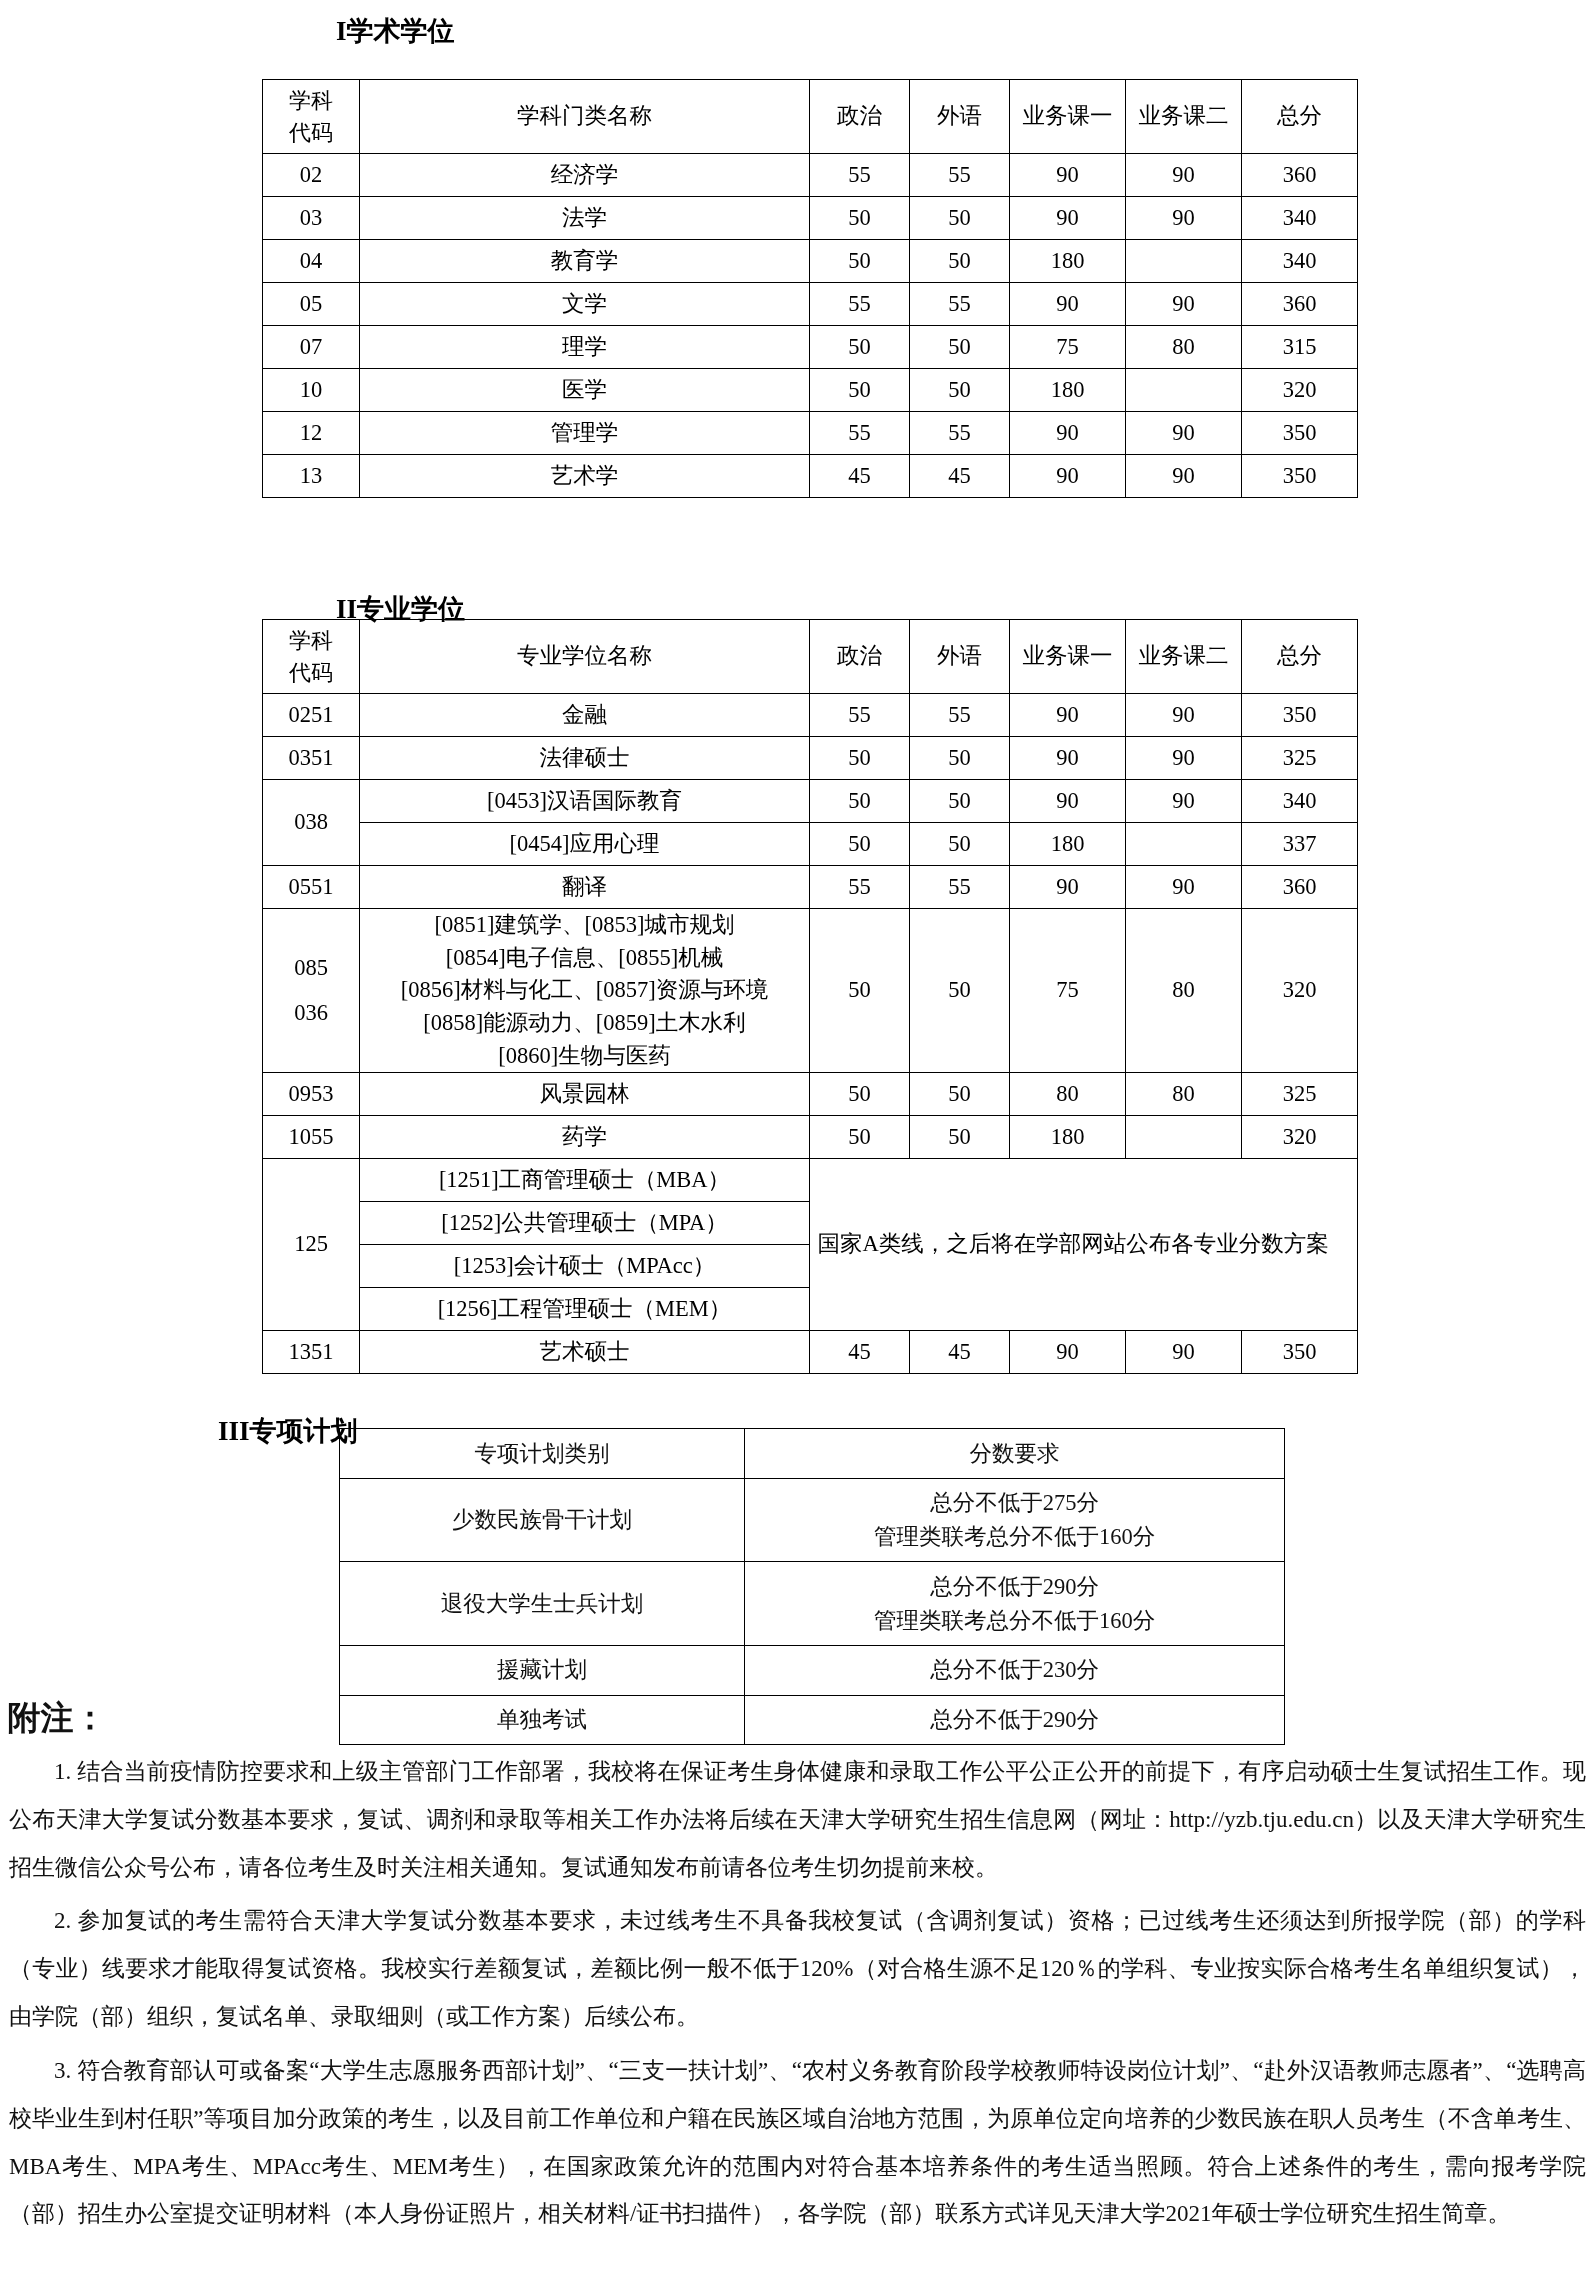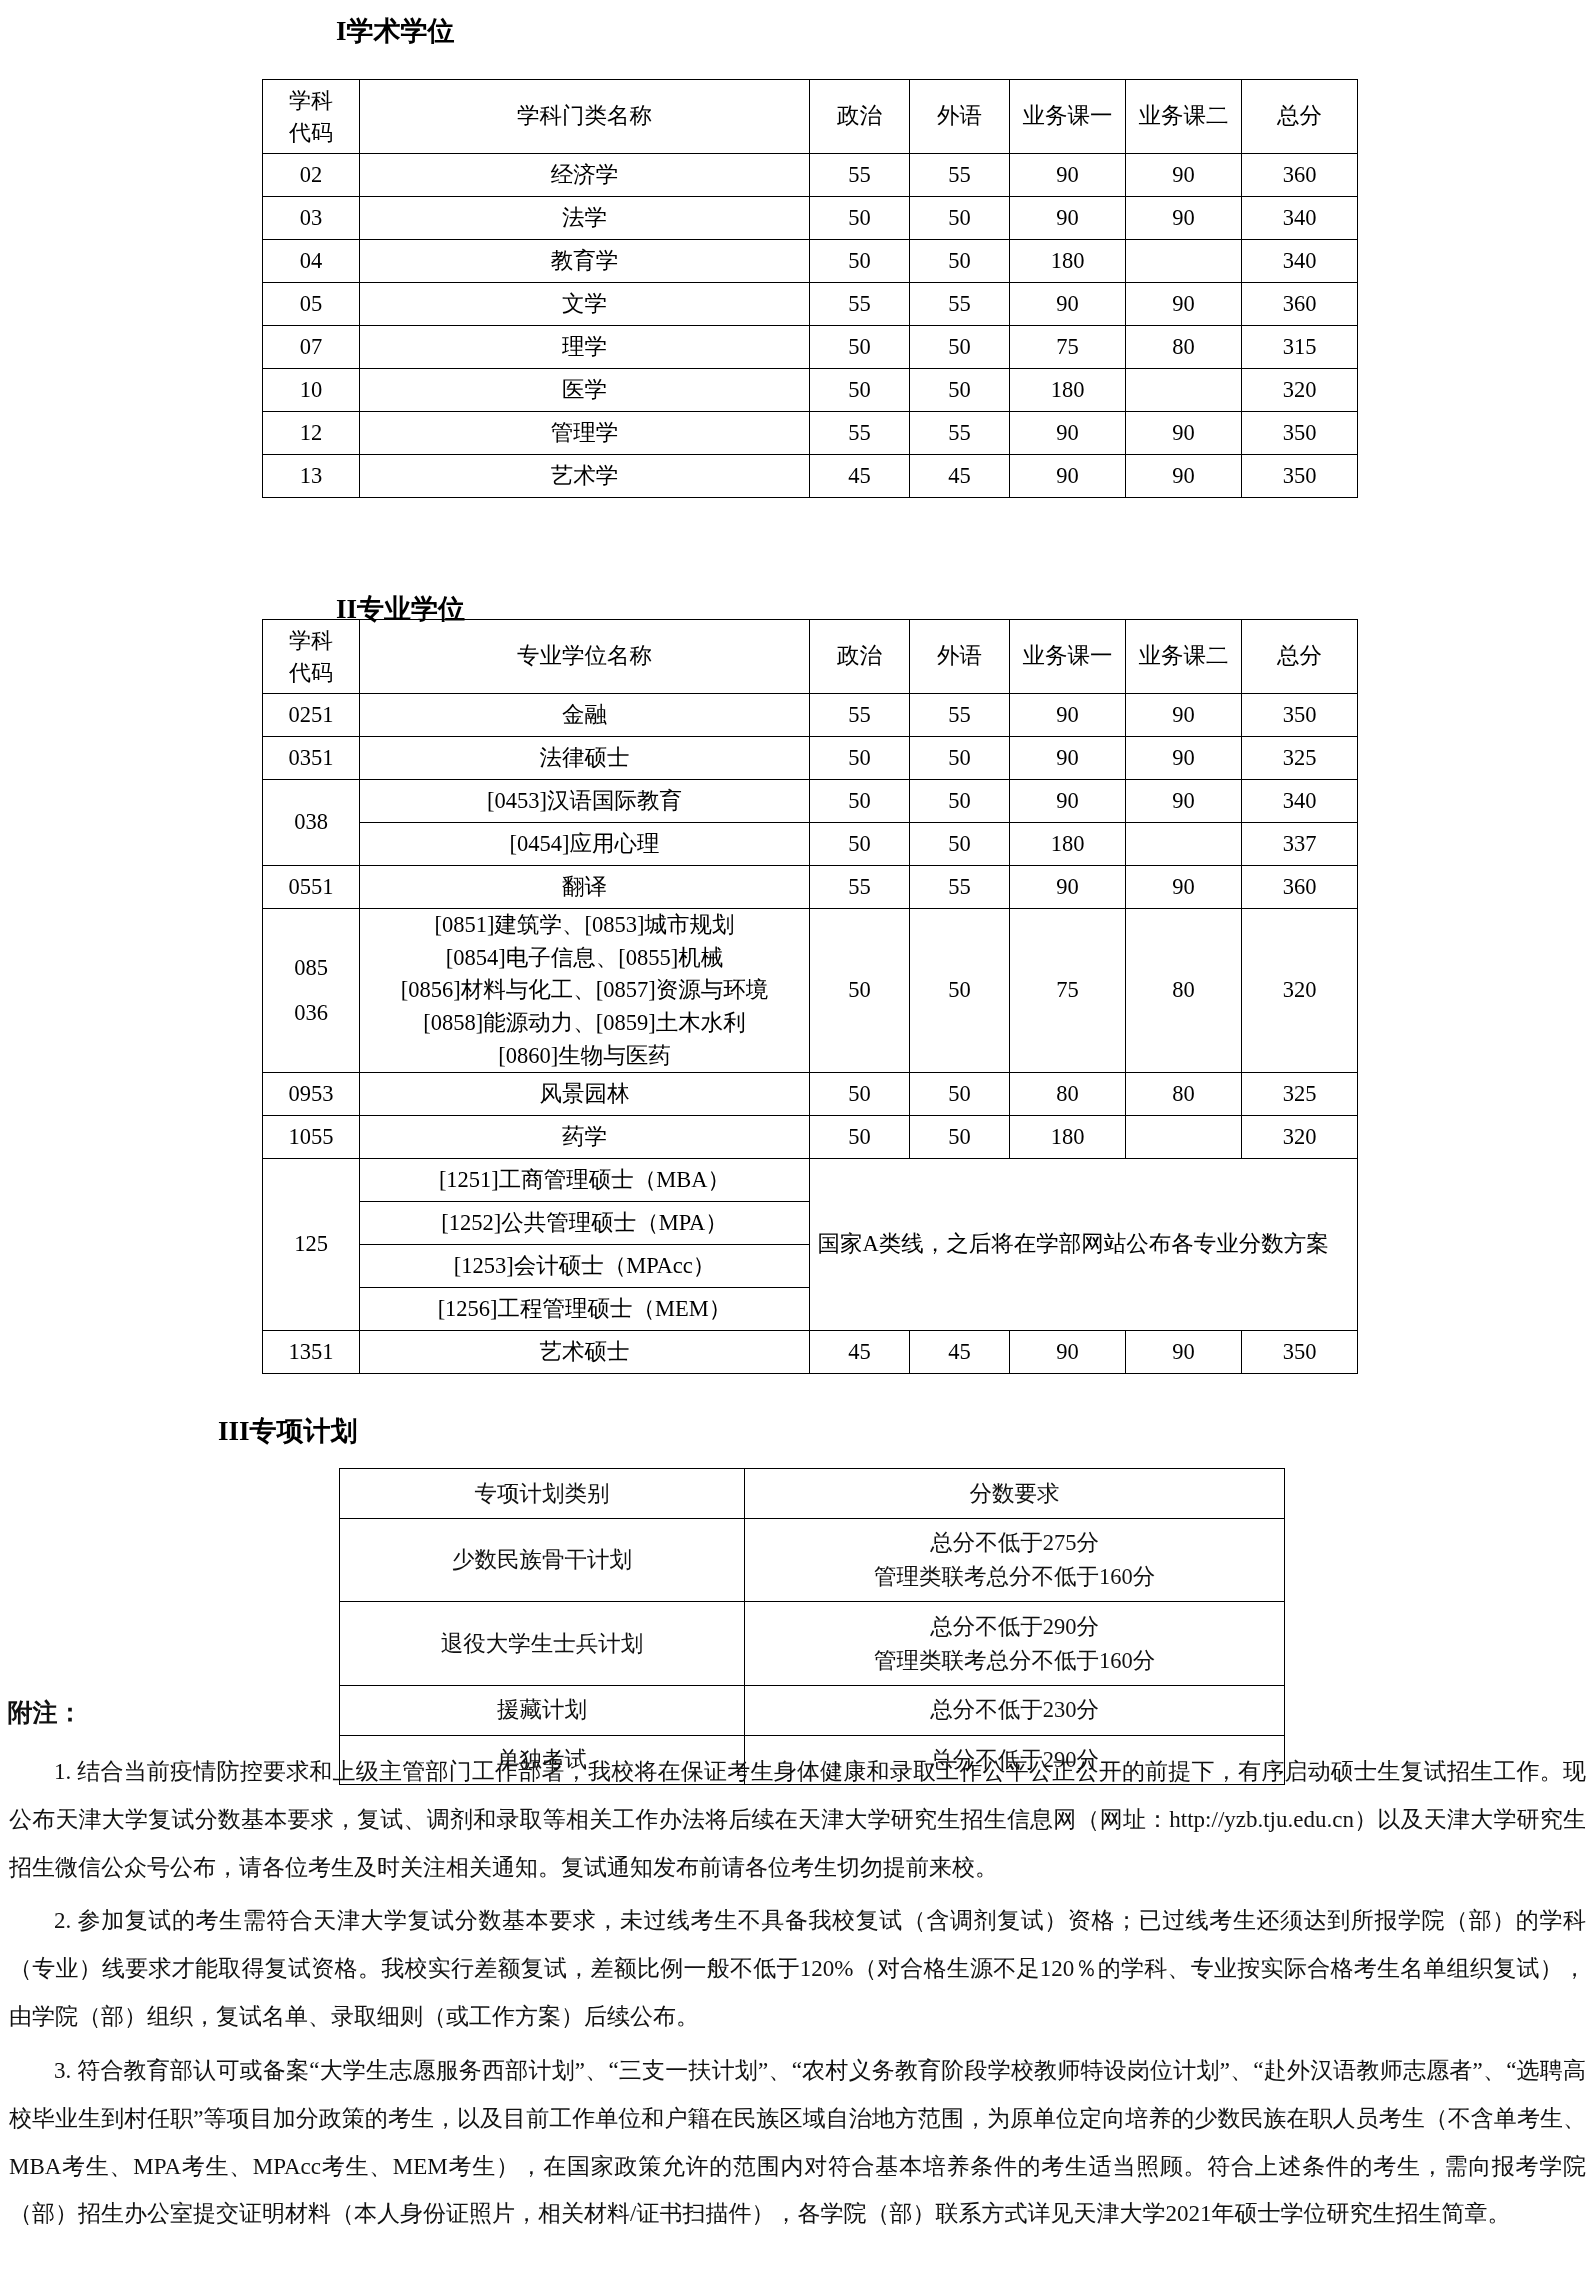--- a/index.html
+++ b/index.html
@@ -49,21 +49,21 @@
   table.doc th {
     text-align: center;
   }
   .c { text-align: center; }
   .l { text-align: center; }
   .hdr-small { font-size: 22px; line-height: 1.25; }
 
   
   .tbl1-wrap { position: absolute; left: 262px; top: 79px; }
   .tbl2-wrap { position: absolute; left: 262px; top: 619px; }
-  .tbl3-wrap { position: absolute; left: 298px; top: 1468px; padding-left: 41px; }
+  .tbl3-wrap { position: absolute; left: 298px; top: 1428px; padding-left: 41px; }
 
   .title1 { position: absolute; left: 336px; top: 16.5px; }
   .title2 { position: absolute; left: 336px; top: 595px; }
   .title3 { position: absolute; left: 218px; top: 1417px; }
 
   
   col.w-code  { width: 97px; }
   col.w-name  { width: 450px; }
   col.w-sub   { width: 100px; }
   col.w-sub2  { width: 116px; }
@@ -85,21 +85,21 @@
   col.w-t3b { width: 540px; }
 
   .multi-line { line-height: 1.55; }
   .note-cell { text-align: left; padding: 9px 16.5px; line-height: 1.6; }
 
   
   .fn-title {
     position: absolute;
     left: 7.5px;
     top: 1696px;
-    font-size: 25px;
+    font-size: 33px;
     font-weight: bold;
     font-family: Liberation Mono, monospace;
   }
   .fn-body {
     position: absolute;
     left: 9px;
     top: 1748px;
     width: 1577px;
     font-size: 23px;
     line-height: 2.08;

